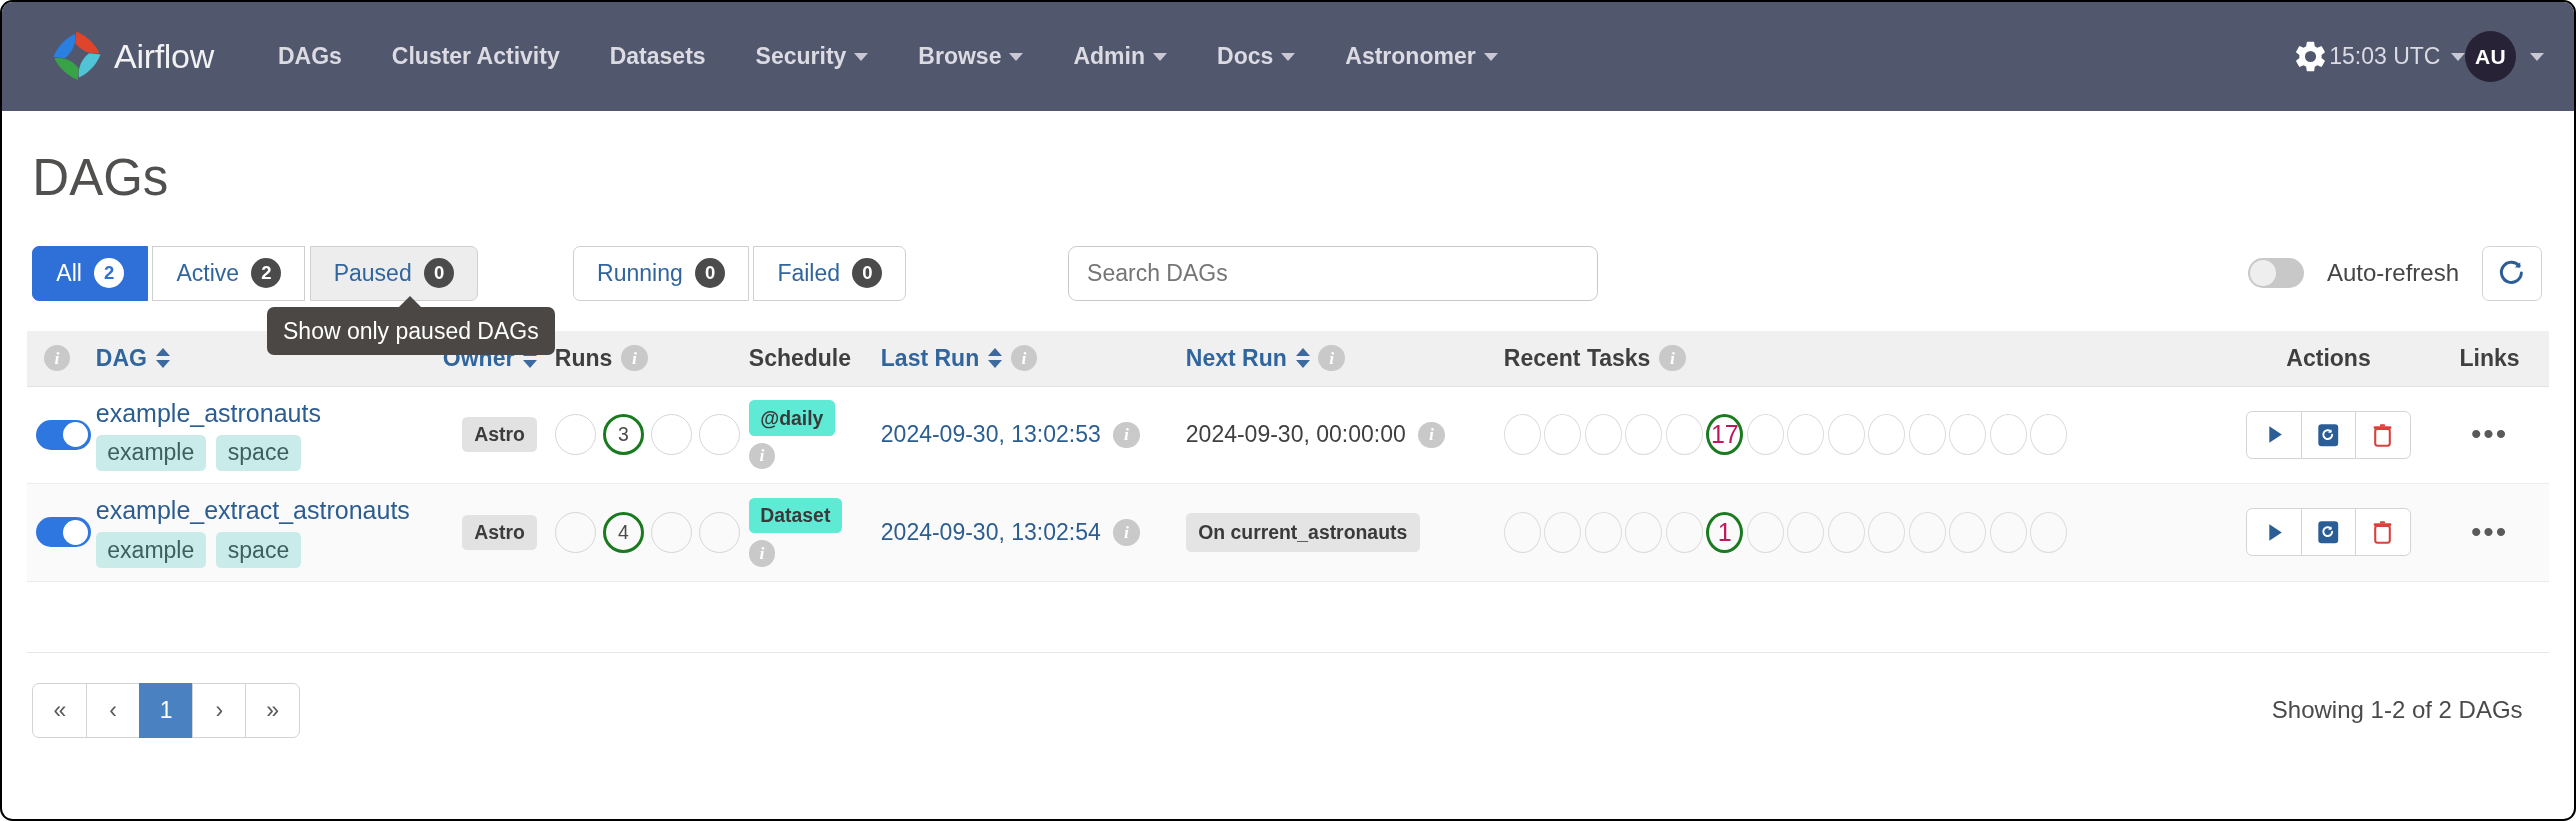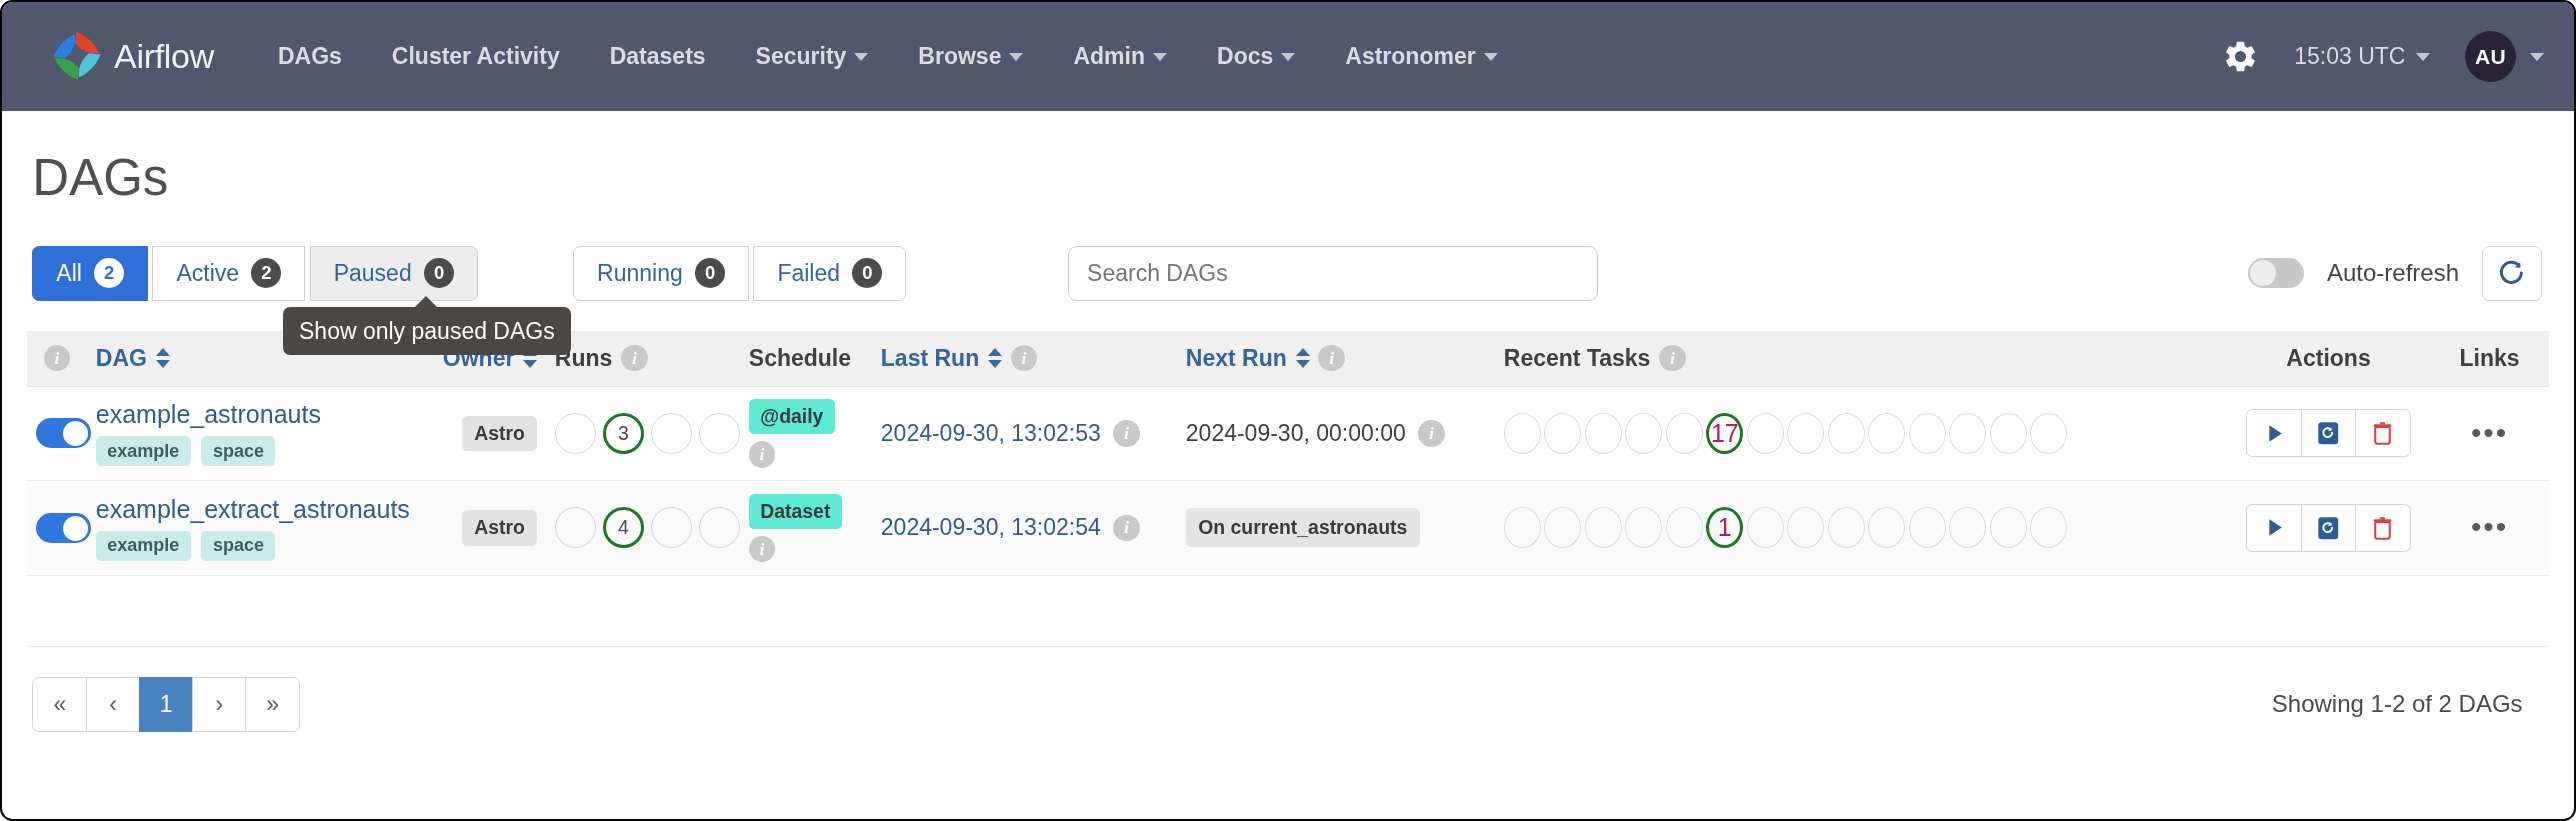--- a/index.html
+++ b/index.html
@@ -60,21 +60,20 @@
     width: 0; height: 0;
     border-left: 7px solid transparent;
     border-right: 7px solid transparent;
     border-top: 8px solid #c9c7d4;
     display: inline-block;
   }
   .nav-right {
     margin-left: auto;
     display: flex;
     align-items: center;
-    gap: 35px;
   }
   .gear-icon { width: 37px; height: 37px; display:block; cursor: pointer; }
   .tz-label {
     color: #dcdbe3;
     font-size: 23px;
     display: flex;
     align-items: center;
     gap: 10.6px;
     cursor: pointer;
   }
@@ -181,21 +180,21 @@
     border: 1.8px solid #d3d3d3;
     border-radius: 7px;
     background: #fff;
     display: flex; align-items: center; justify-content: center;
     cursor: pointer;
   }
 
   
   .tooltip {
     position: absolute;
-    left: 256px;
+    left: 240px;
     top: 65px;
     background: #4a4744;
     color: #fff;
     font-size: 23px;
     padding: 10.6px 16px;
     border-radius: 7px;
     white-space: nowrap;
     z-index: 40;
   }
   .tooltip::before {
@@ -282,22 +281,22 @@
     color: #2c5d91;
     font-size: 25px;
     display: block;
     margin-bottom: 7px;
     cursor: pointer;
   }
   .tags { display: flex; gap: 10.6px; }
   .tag {
     background: #c9ecea;
     color: #3c6060;
-    font-size: 18px;
-    font-weight: bold;
+    font-size: 23px;
+    font-weight: normal;
     padding: 4.4px 11.5px;
     border-radius: 5.3px;
     cursor: pointer;
   }
   .owner-badge {
     background: #e2e2e2;
     color: #3c3c3c;
     font-size: 19.4px;
     font-weight: bold;
     padding: 6.2px 12.4px;

